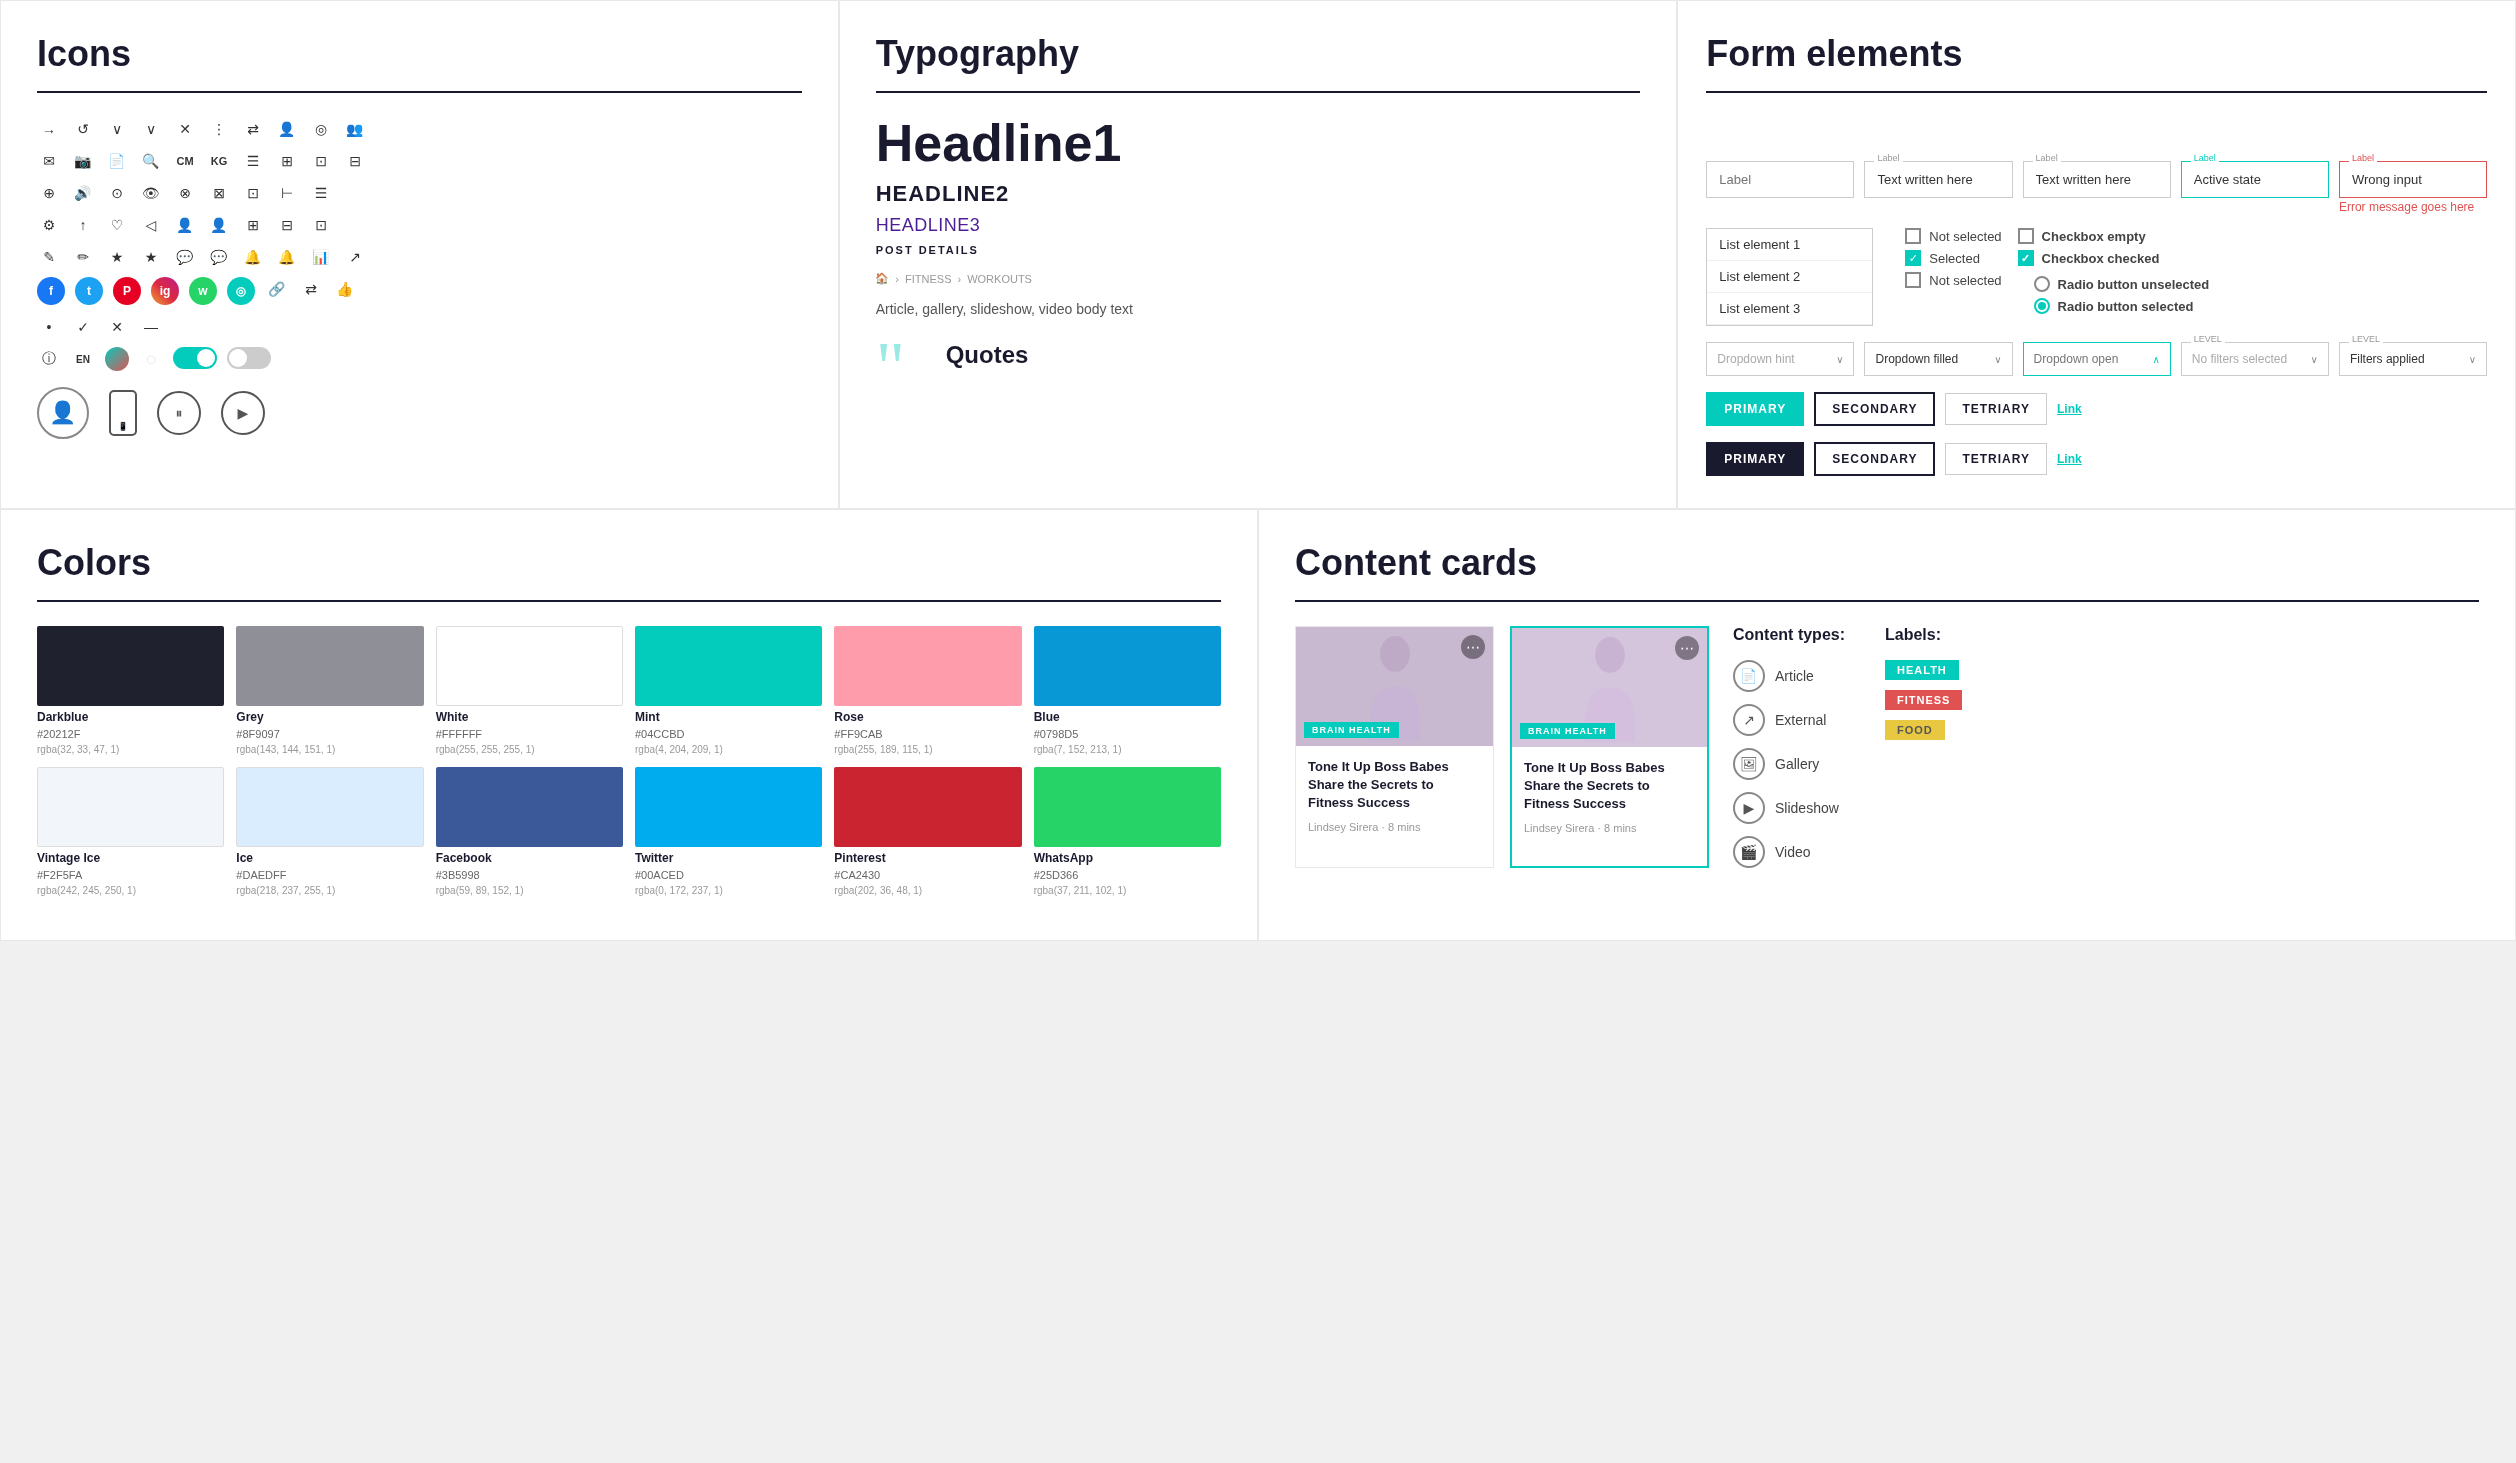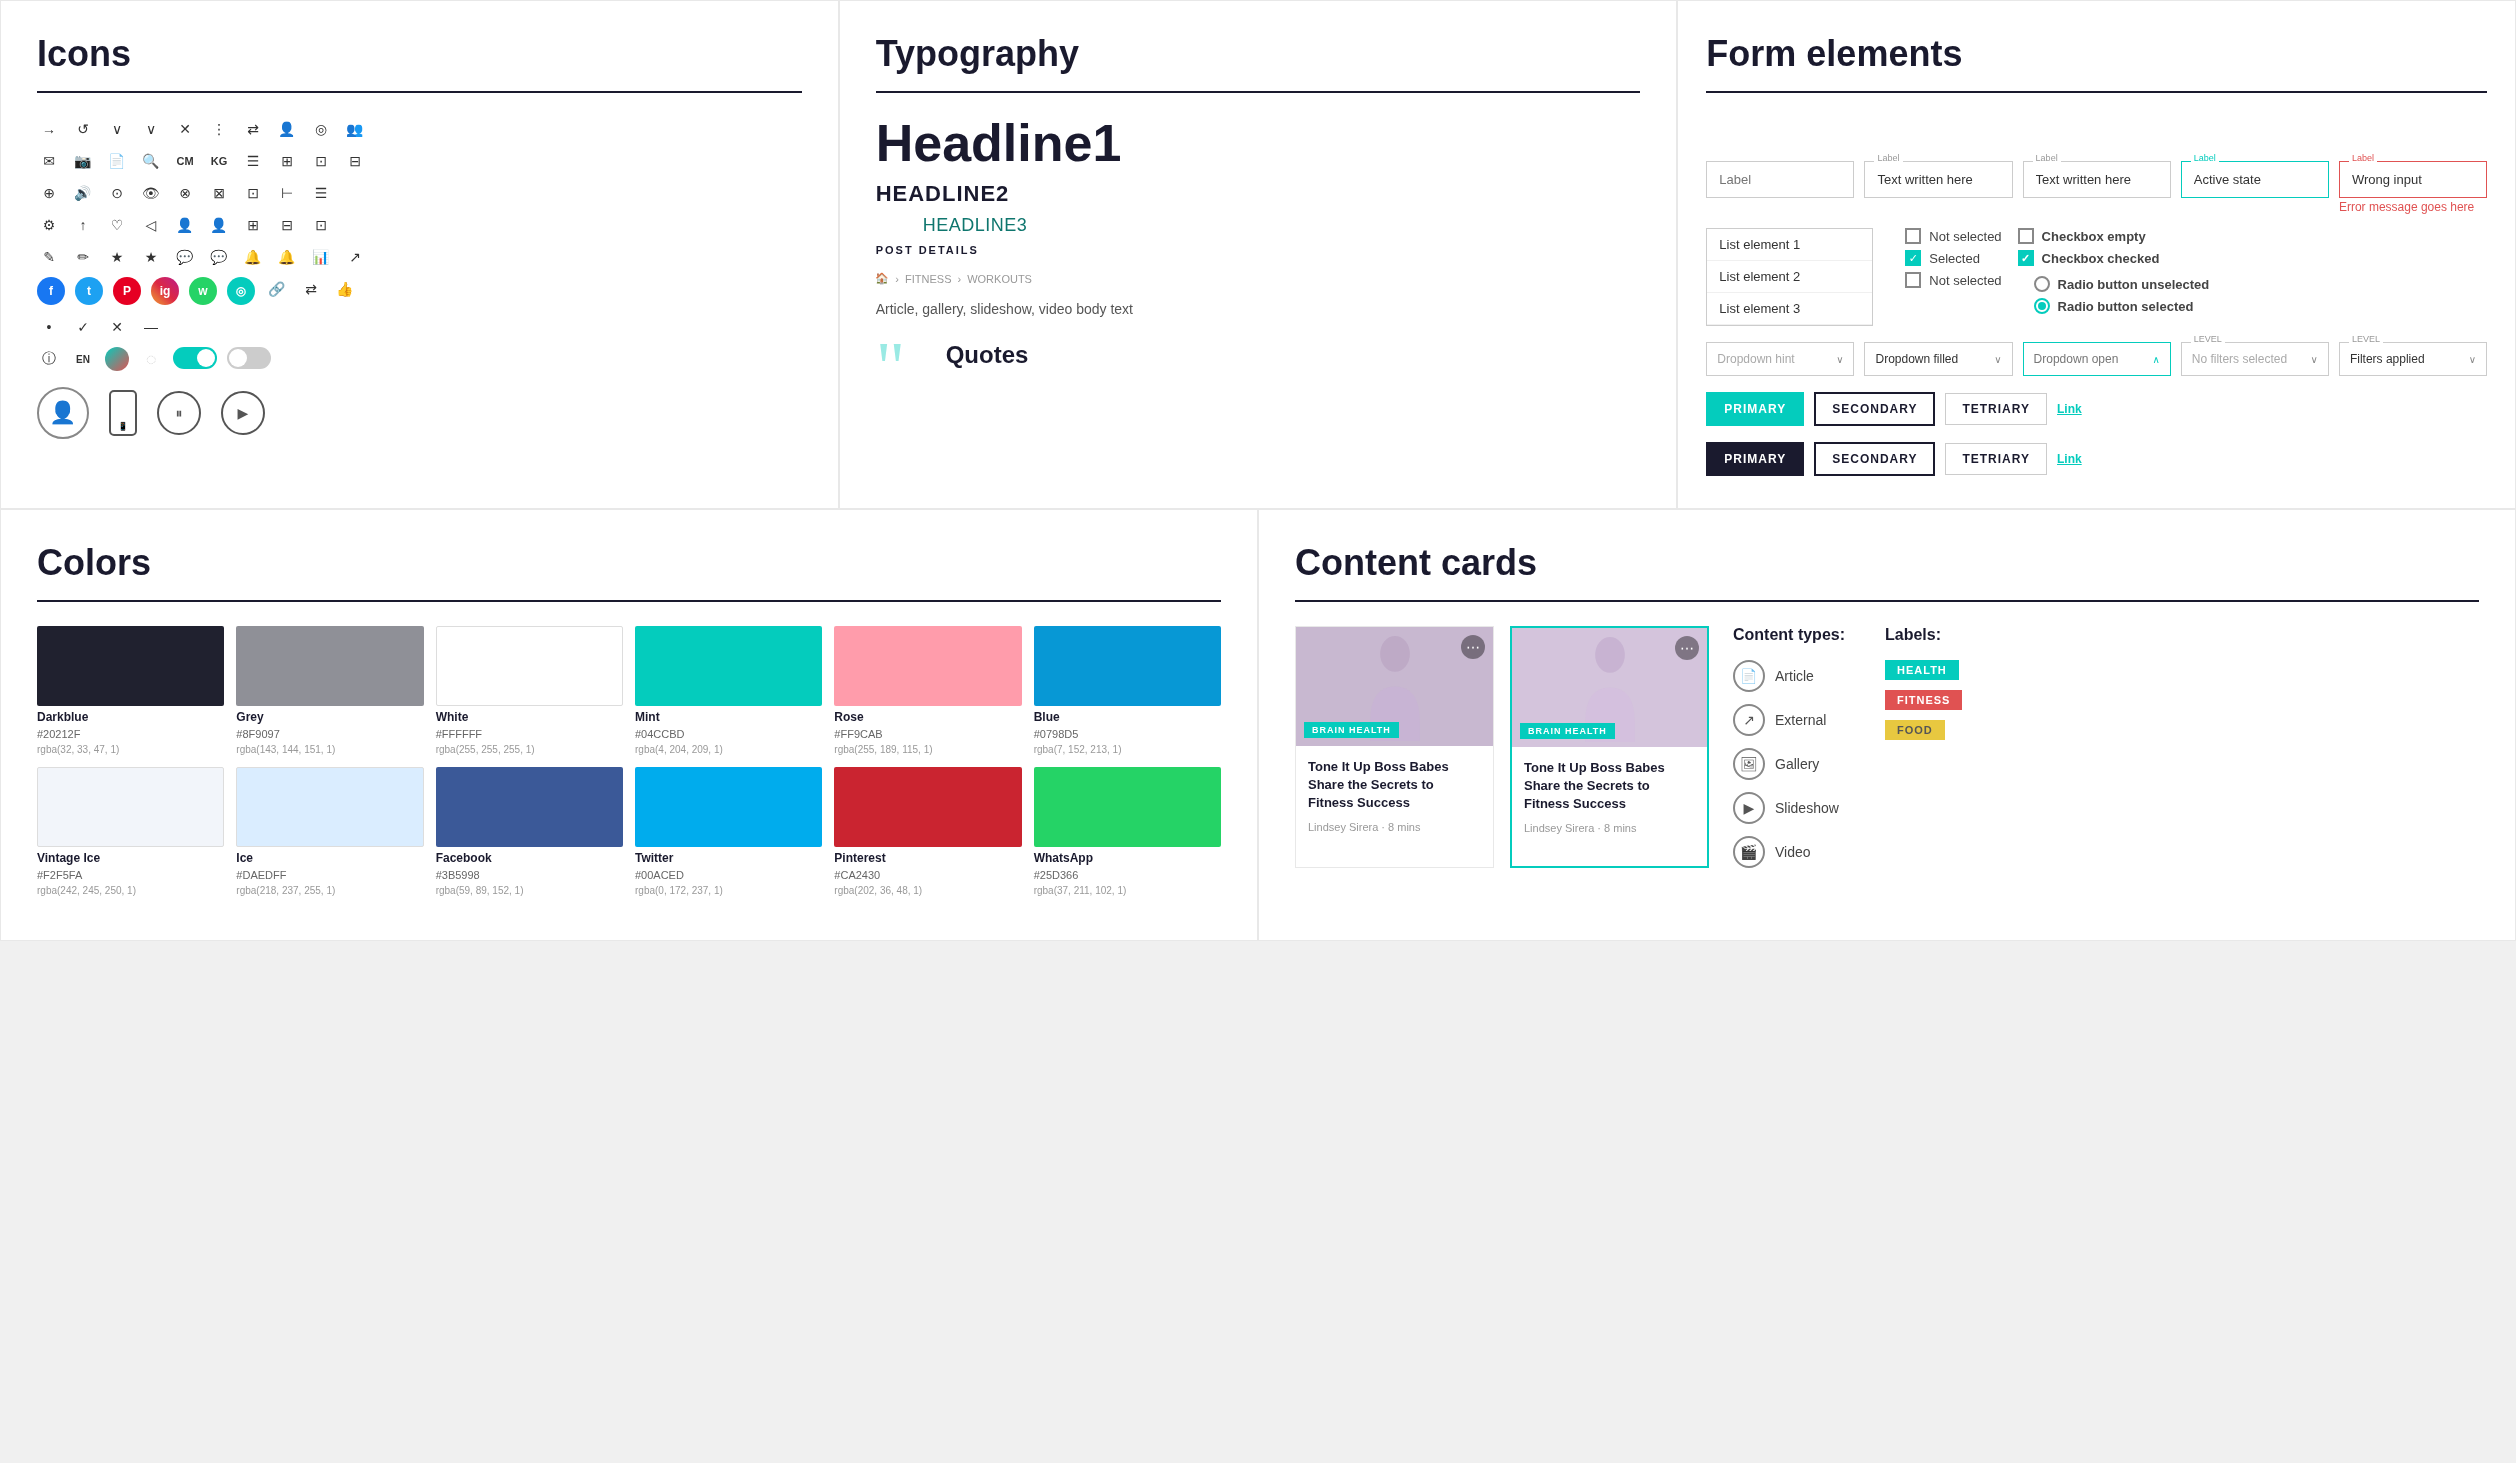--- a/index.html
+++ b/index.html
@@ -177,25 +177,24 @@
       font-weight: 600;
       color: #1a1a2e;
       letter-spacing: 1px;
       text-transform: uppercase;
       margin-bottom: 8px;
     }
 
     .typo-h3 {
       font-size: 18px;
       font-weight: 500;
-      color: #0f766e;
+      color: #4c1d95;
       letter-spacing: 0.5px;
       text-transform: uppercase;
       margin-bottom: 8px;
-      margin-left: 47px;
     }
 
     .typo-post-details {
       font-size: 11px;
       font-weight: 700;
       color: #1a1a2e;
       letter-spacing: 2px;
       text-transform: uppercase;
       margin-bottom: 16px;
     }

